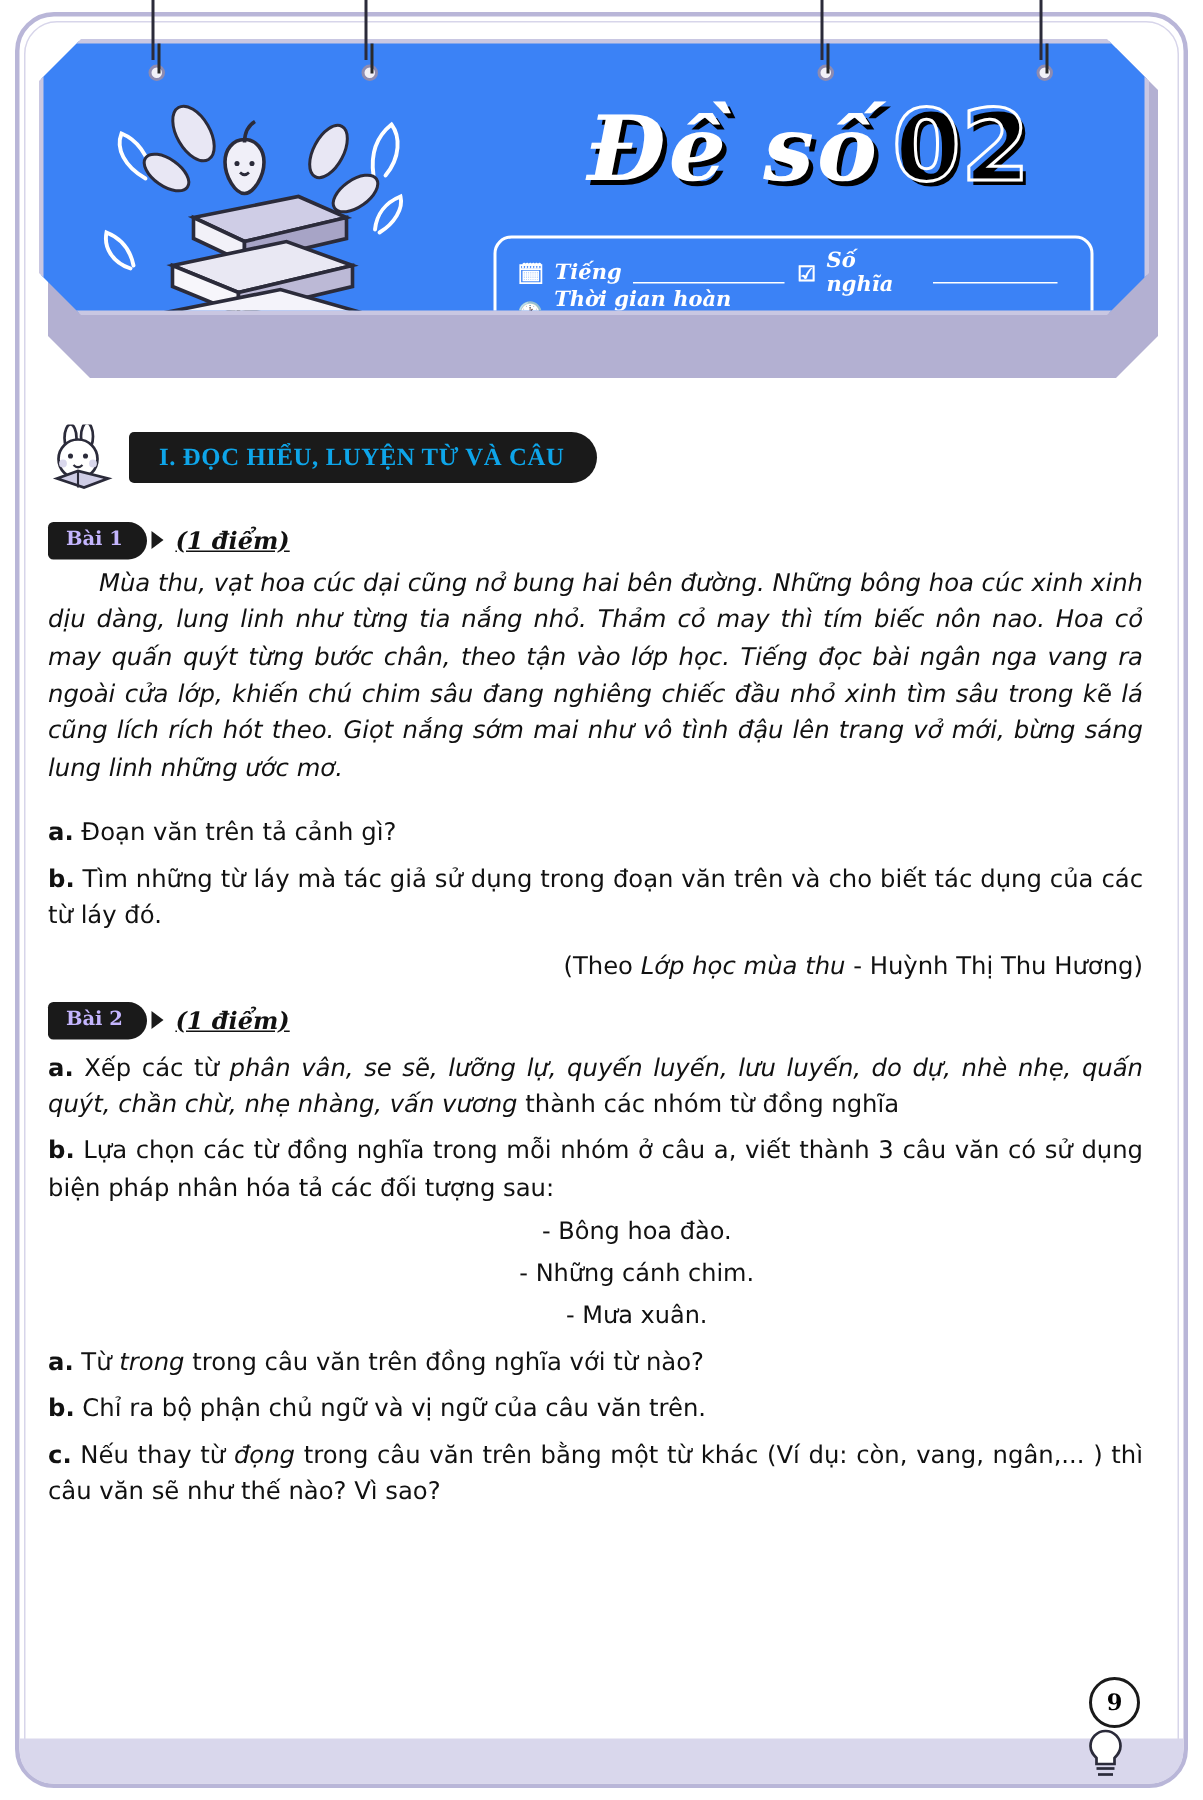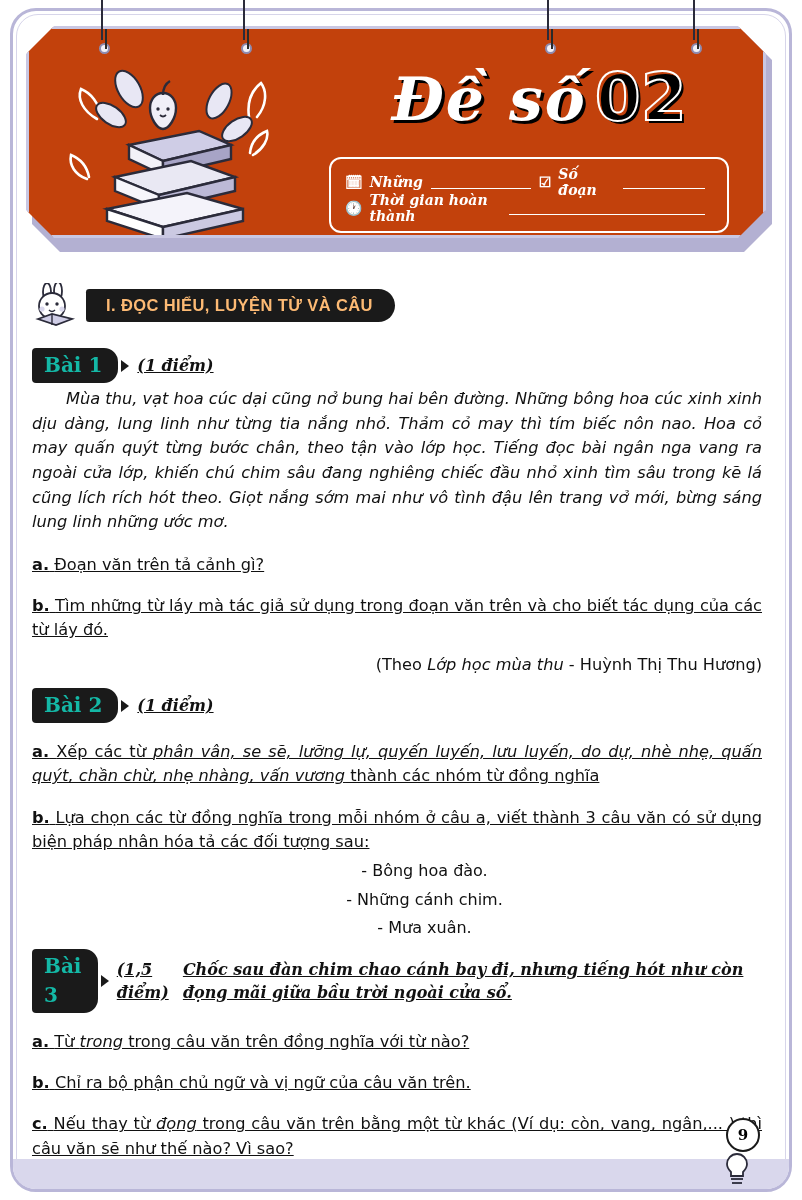--- a/index.html
+++ b/index.html
@@ -41,22 +41,22 @@
     position: absolute;
     left: 6px; top: 10px;
     width: 740px; height: 220px;
     background: #b3b0d2;
     border-radius: 18px;
     clip-path: polygon(28px 0, calc(100% - 28px) 0, 100% 28px, 100% calc(100% - 28px), calc(100% - 28px) 100%, 28px 100%, 0 calc(100% - 28px), 0 28px);
   }
   .plaque {
     position: absolute;
     left: 0; top: 4px;
-    width: 740px; height: 212px;
-    background: #c2410c;
+    width: 740px; height: 184px;
+    background: #3b82f6;
     border: 3px solid #c9c7e2;
     border-radius: 16px;
     clip-path: polygon(28px 0, calc(100% - 28px) 0, 100% 28px, 100% calc(100% - 28px), calc(100% - 28px) 100%, 28px 100%, 0 calc(100% - 28px), 0 28px);
     overflow: hidden;
   }
   .plaque-holes {
     position: absolute; top: 14px; left: 0; width: 100%; height: 14px;
   }
   .hole {
     position: absolute;
@@ -130,46 +130,46 @@
   
   .section-row {
     position: absolute;
     left: 30px; top: 282px;
     width: 730px; height: 46px;
     display: flex; align-items: center;
   }
   .bunny { width: 52px; height: 44px; margin-right: 4px; flex: 0 0 auto; }
   .section-pill {
     background: #1a1a1a;
-    color: #fdba74;
-    font-family: Liberation Sans, sans-serif;
+    color: #0ea5e9;
+    font-family: Liberation Serif, serif;
     font-weight: bold;
     font-size: 16.5px;
     letter-spacing: .4px;
     padding: 7px 22px 7px 20px;
     border-radius: 4px 20px 20px 4px;
     white-space: nowrap;
   }
 
   
   .content {
     position: absolute;
     left: 32px; top: 338px;
     width: 730px;
     font-size: 16.5px;
     line-height: 1.45;
     color: #111;
   }
   .bai-line { display: flex; align-items: center; margin: 10px 0 4px; }
   .bai-tag {
     background: #1a1a1a;
-    color: #14b8a6;
+    color: #c4b5fd;
     font-family: "DejaVu Serif", serif;
     font-weight: bold;
-    font-size: 20px;
+    font-size: 13px;
     padding: 3px 16px 3px 12px;
     border-radius: 4px 14px 14px 4px;
     position: relative;
   }
   .bai-arrow {
     width: 0; height: 0;
     border-top: 6px solid transparent;
     border-bottom: 6px solid transparent;
     border-left: 8px solid #1a1a1a;
     margin-left: 3px;
@@ -186,25 +186,24 @@
   p.para {
     margin: 4px 0 18px;
     text-align: justify;
     font-family: "DejaVu Sans", sans-serif;
     font-style: italic;
     font-size: 16.2px;
     line-height: 1.52;
   }
   p.para.indent { text-indent: 34px; }
   p.q {
-    margin: 17px 0 2px;
+    margin: 7px 0 2px;
     text-align: justify;
     font-size: 16.2px;
     line-height: 1.5;
-    text-decoration: underline;
   }
   p.q .lbl { font-weight: bold; }
   p.q .it { font-style: italic; }
   p.attrib {
     margin: 10px 0 12px;
     text-align: right;
     font-size: 16.2px;
   }
   p.attrib .it { font-style: italic; }
   p.sub {
@@ -285,24 +284,24 @@
       </g>
     </svg>
 
     <div class="title-deso">
       <span>Đề số</span><span class="num">02</span>
     </div>
 
     <div class="info-box">
       <div class="info-row">
         <span class="ico">🗓</span>
-        <span>Những</span>
+        <span>Tiếng</span>
         <span class="blank-line w110"></span>
         <span class="ico">☑</span>
-        <span>Số đoạn</span>
+        <span>Số nghĩa</span>
         <span class="blank-line w90"></span>
       </div>
       <div class="info-row">
         <span class="ico">🕐</span>
         <span>Thời gian hoàn thành</span>
         <span class="blank-line w250"></span>
       </div>
     </div>
 
     <div class="plaque-holes">
@@ -377,26 +376,20 @@
     <span>Xếp các từ </span><span class="it">phân vân, se sẽ, lưỡng lự, quyến luyến, lưu luyến, do dự, nhè nhẹ, quấn quýt, chần chừ, nhẹ nhàng, vấn vương</span><span> thành các nhóm từ đồng nghĩa</span>
   </p>
   <p class="q">
     <span class="lbl">b.</span>
     <span>Lựa chọn các từ đồng nghĩa trong mỗi nhóm ở câu a, viết thành 3 câu văn có sử dụng biện pháp nhân hóa tả các đối tượng sau:</span>
   </p>
   <p class="sub">- Bông hoa đào.</p>
   <p class="sub">- Những cánh chim.</p>
   <p class="sub">- Mưa xuân.</p>
 
-  <div class="bai-line">
-    <span class="bai-tag">Bài 3</span>
-    <span class="bai-arrow"></span>
-    <span class="bai-point">(1,5 điểm)</span>
-    <span class="bai-point" style="margin-left:6px;">Chốc sau đàn chim chao cánh bay đi, nhưng tiếng hót như còn đọng mãi giữa bầu trời ngoài cửa sổ.</span>
-  </div>
   <p class="q">
     <span class="lbl">a.</span>
     <span>Từ </span><span class="it">trong</span><span> trong câu văn trên đồng nghĩa với từ nào?</span>
   </p>
   <p class="q">
     <span class="lbl">b.</span>
     <span>Chỉ ra bộ phận chủ ngữ và vị ngữ của câu văn trên.</span>
   </p>
   <p class="q">
     <span class="lbl">c.</span>

